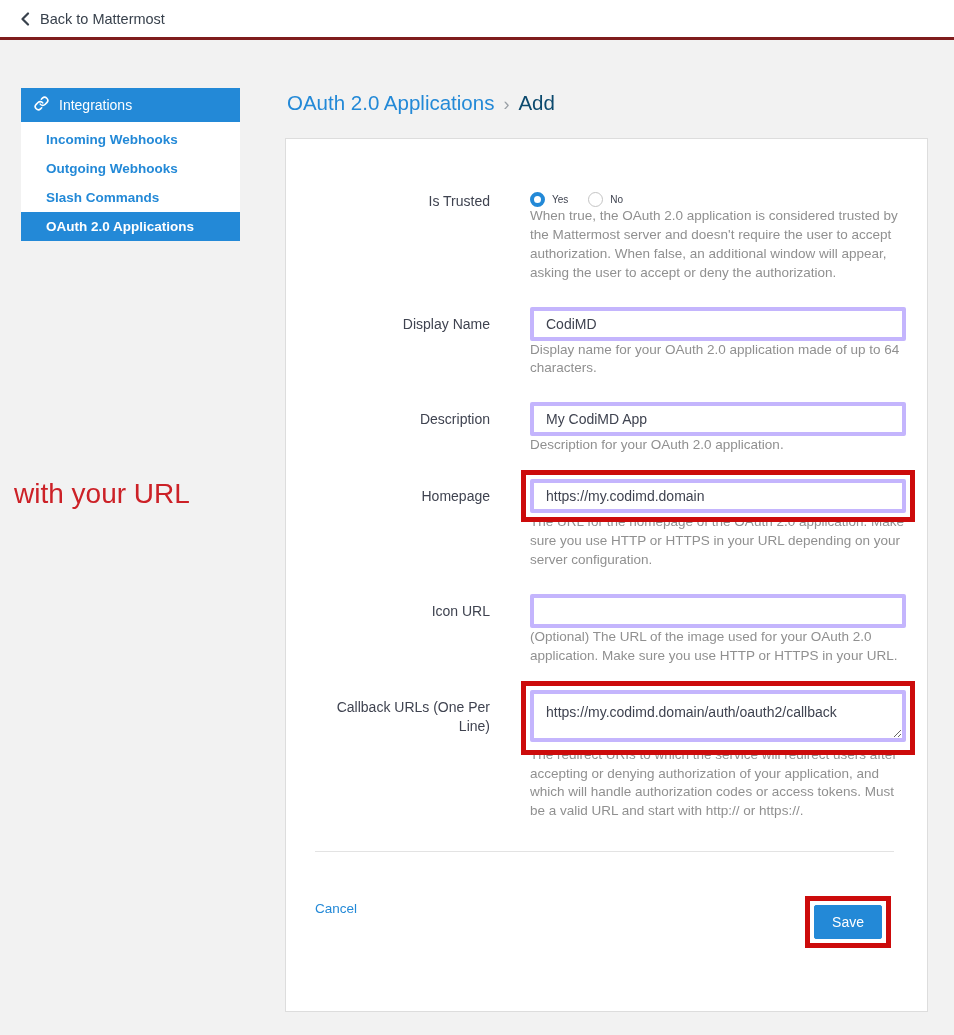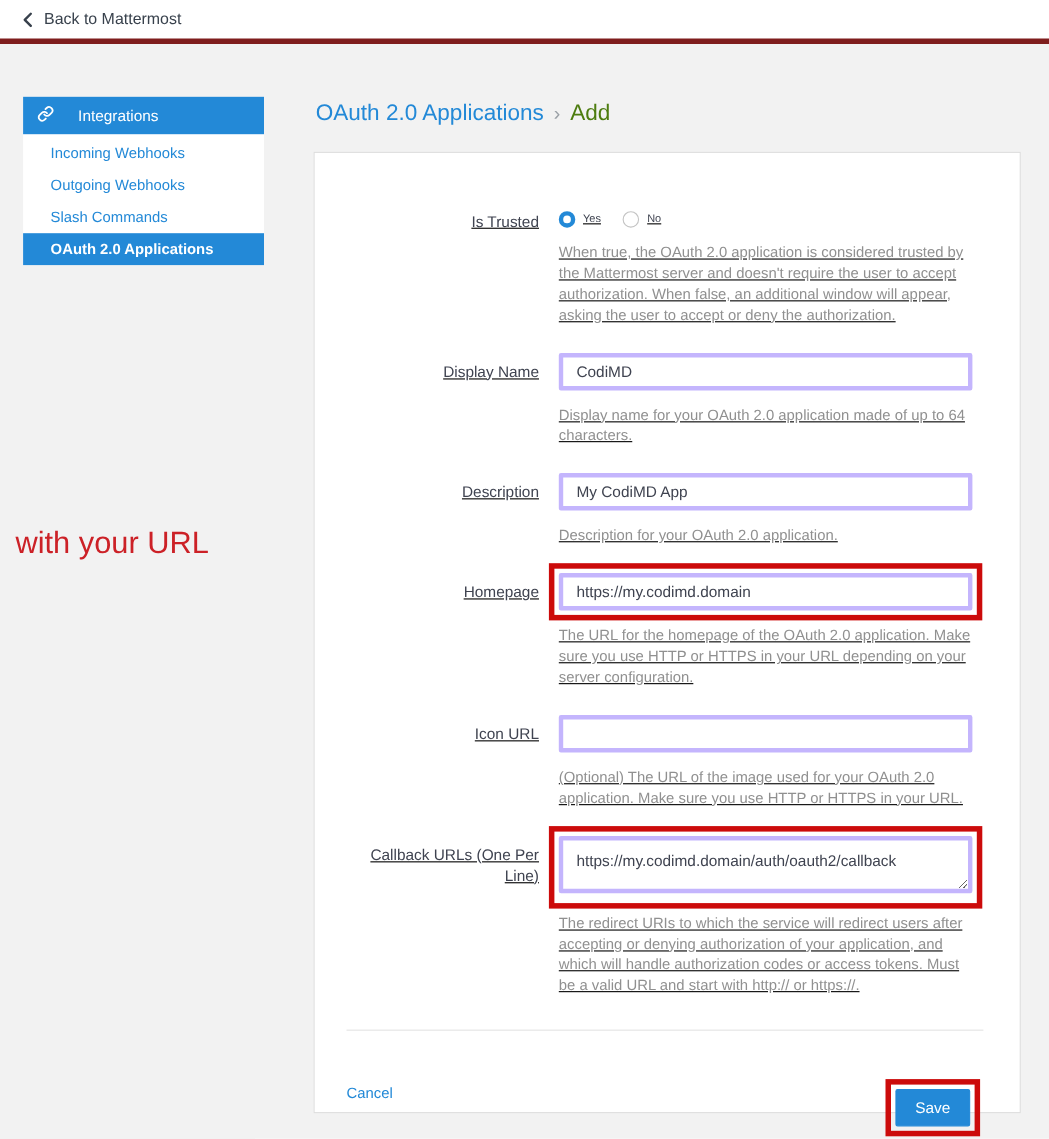--- a/index.html
+++ b/index.html
@@ -8,96 +8,96 @@
     background: #f2f2f2;
     font-family: "Liberation Sans", sans-serif;
     position: relative;
     overflow: hidden;
   }
 
   
   .topbar {
     position: absolute; top: 0; left: 0; right: 0;
     height: 40px; background: #ffffff;
-    border-bottom: 5px solid #7f1d1d;
+    border-bottom: 3px solid #7f1d1d;
     display: flex; align-items: center;
     padding-left: 20px;
   }
   .back-link {
     display: flex; align-items: center; gap: 9px;
     color: #38414c; font-size: 14.5px; font-weight: 500;
     cursor: pointer; text-decoration: none;
   }
   .back-chevron { display: inline-flex; margin-top: 1px; }
 
   
   .sidebar {
     position: absolute; left: 21px; top: 88px; width: 219px;
     background: #ffffff;
   }
   .sidebar-header {
     background: #2389d7; color: #ffffff;
-    height: 34px; display: flex; align-items: center; gap: 22px;
+    height: 34px; display: flex; align-items: center; gap: 10px;
     padding: 1px 13px; font-size: 14px;
   }
   .sidebar-items { padding: 3px 0 0 0; }
   .sidebar-item {
     height: 29px; line-height: 29px;
     padding-left: 25px; font-size: 13.5px;
     color: #2389d7; cursor: pointer;
     white-space: nowrap;
+    font-weight: bold;
   }
   .sidebar-item.active {
     background: #2389d7; color: #ffffff; font-weight: bold;
   }
 
   
   .breadcrumb {
     position: absolute; left: 287px; top: 91px;
     font-size: 20.5px;
   }
   .crumb-parent { color: #2389d7; cursor: pointer; }
   .crumb-sep { color: #9aa0a6; margin: 0 9px; font-size: 18px; }
-  .crumb-current { color: #4d7c0f; }
+  .crumb-current { color: #0c4a6e; }
 
   
   .panel {
     position: absolute; left: 285px; top: 138px;
     width: 643px; height: 874px;
     background: #ffffff; border: 1px solid #dddddd;
     padding: 50px 33px 0 29px;
   }
 
   .form-row {
     display: grid;
     grid-template-columns: 175px 376px;
-    column-gap: 18px;
+    column-gap: 40px;
     margin-bottom: 24px;
-    text-decoration: underline;
   }
   .control-label {
     text-align: right; font-size: 14px; color: #3f4350;
     padding-top: 8px; line-height: 1.35;
   }
   .control-label.radio-label-col { padding-top: 1px; }
   .control { position: relative; }
 
   .text-input {
     width: 100%; height: 34px;
     border: 4px solid #c4b5fd; border-radius: 2px;
     padding: 0 12px; font-size: 14px; color: #3f4350;
     font-family: "Liberation Sans", sans-serif;
     background: #ffffff; outline: none;
   }
   textarea.text-input {
     height: 52px; padding: 9px 12px; resize: vertical;
     line-height: 1.3;
   }
   .help-text {
-    margin-top: 14px; font-size: 13.5px; color: #909090;
+    margin-top: 0; font-size: 13.5px; color: #909090;
     line-height: 1.4;
   }
 
   
   .radio-group { display: flex; align-items: center; gap: 20px; padding-top: 3px; }
   .radio-option { display: flex; align-items: center; gap: 7px; cursor: pointer; }
   .radio-circle {
     width: 15px; height: 15px; border-radius: 50%; background: #fff;
   }
   .radio-circle.checked { border: 4.5px solid #2389d7; }

